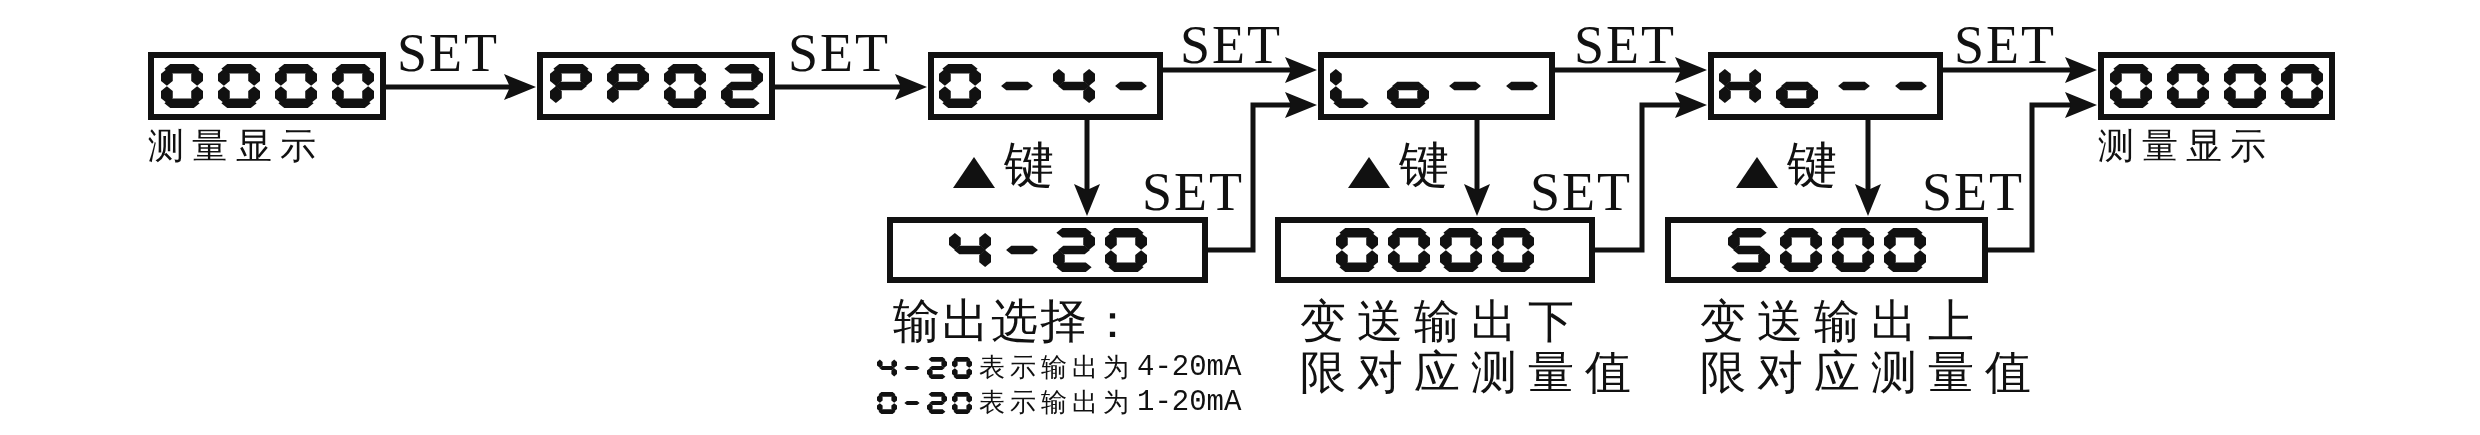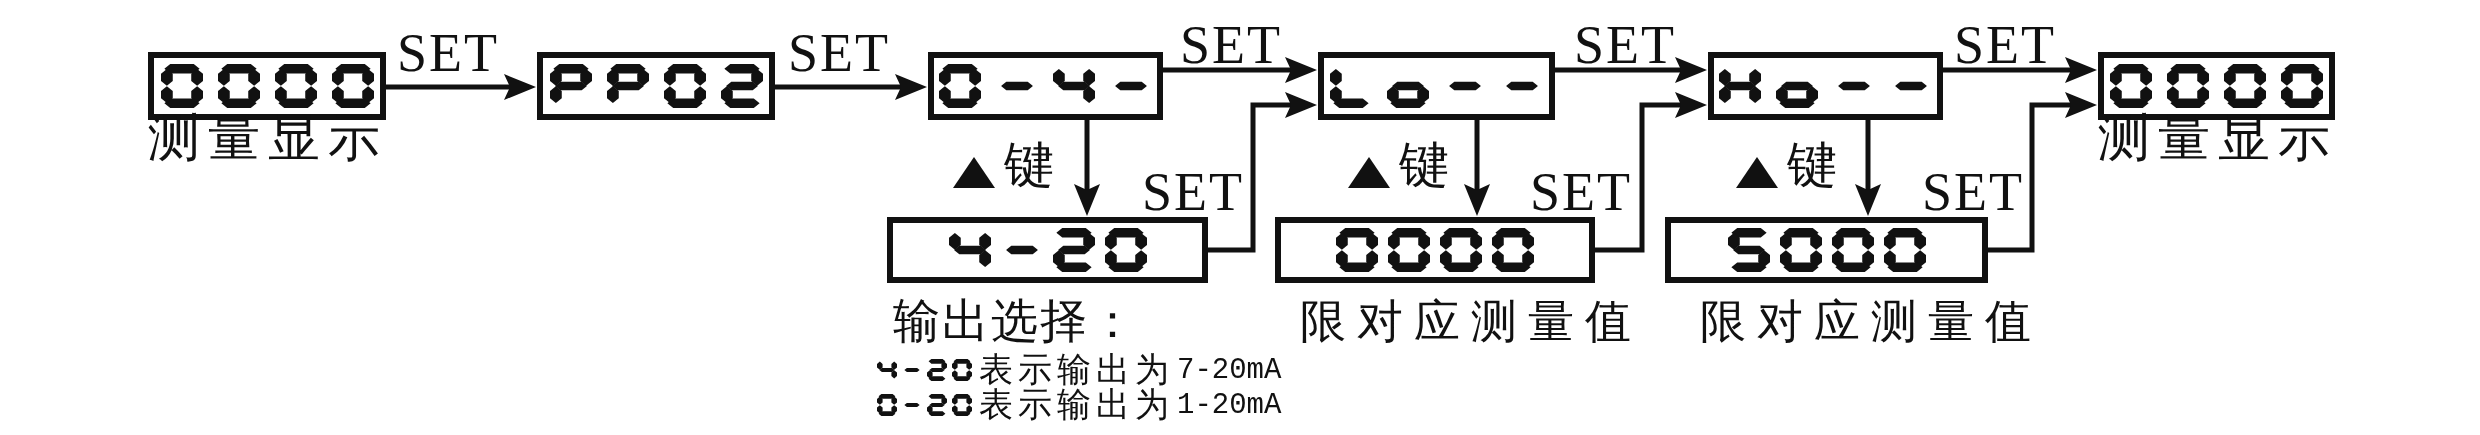--- a/index.html
+++ b/index.html
@@ -14,32 +14,32 @@
   }
   .disp.r1{top:52px;height:68px;}
   .disp.r2{top:217px;height:66px;}
   .seg7{display:flex;align-items:center;}
   .seg7 svg{display:block;}
   .setlbl{
     position:absolute;font-size:54px;line-height:1;letter-spacing:2px;
     font-family:"Liberation Serif","DejaVu Serif",serif;white-space:nowrap;
   }
   .mdisp{
-    position:absolute;top:112px;font-size:52px;line-height:1;letter-spacing:8px;
-    text-align:center;white-space:nowrap;
+    position:absolute;top:128px;font-size:36px;line-height:1;letter-spacing:8px;
+    white-space:nowrap;
   }
   .upkey{position:absolute;display:flex;align-items:center;gap:9px;}
   .tri-up{
     width:0;height:0;border-left:21px solid transparent;border-right:21px solid transparent;
     border-bottom:31px solid #111;margin-top:14px;
   }
   .upkey-txt{font-size:50px;line-height:1;white-space:nowrap;}
   .cap-title{position:absolute;font-size:47px;line-height:1;letter-spacing:2px;white-space:nowrap;}
   .cap-opt{position:absolute;display:flex;align-items:center;gap:3px;white-space:nowrap;}
-  .cap-opt .zh{font-size:34px;line-height:1;letter-spacing:5px;margin-left:4px;}
+  .cap-opt .zh{font-size:26px;line-height:1;letter-spacing:5px;margin-left:4px;}
   .cap-opt .ascii{font-size:29px;line-height:1;font-family:"Liberation Mono","DejaVu Sans Mono",monospace;}
   .cap-block{position:absolute;font-size:46px;line-height:51px;letter-spacing:11px;white-space:nowrap;}
 </style>
 </head>
 <body>
 
 <div class="canvas">
 
   <svg class="wires" viewBox="0 0 2480 435" xmlns="http://www.w3.org/2000/svg">
     <g fill="#111" stroke="#111" stroke-width="5">
@@ -432,21 +432,21 @@
             <polygon points="8,14 22,0 78,0 92,14 78,28 22,28"></polygon>
             <polygon points="86,15 100,29 100,50 86,64 72,50 72,29"></polygon>
             <polygon points="86,66 100,80 100,101 86,115 72,101 72,80"></polygon>
             <polygon points="8,116 22,102 78,102 92,116 78,130 22,130"></polygon>
             <polygon points="14,66 28,80 28,101 14,115 0,101 0,80"></polygon>
             <polygon points="14,15 28,29 28,50 14,64 0,50 0,29"></polygon>
           </g>
         </svg>
       </span>
     <span class="zh">表示输出为</span>
-    <span class="ascii">7-20mA</span>
+    <span class="ascii">4-20mA</span>
   </div>
   <div class="cap-opt" style="left:877px;top:388px;">
     <span class="seg7">
         <svg width="95" height="22" viewBox="0 0 95 22" xmlns="http://www.w3.org/2000/svg" fill="#111">
           <g transform="translate(0,0) scale(0.2,0.16923076923076924)">
             <polygon points="8,14 22,0 78,0 92,14 78,28 22,28"></polygon>
             <polygon points="86,15 100,29 100,50 86,64 72,50 72,29"></polygon>
             <polygon points="86,66 100,80 100,101 86,115 72,101 72,80"></polygon>
             <polygon points="8,116 22,102 78,102 92,116 78,130 22,130"></polygon>
             <polygon points="14,66 28,80 28,101 14,115 0,101 0,80"></polygon>
@@ -470,20 +470,22 @@
             <polygon points="14,66 28,80 28,101 14,115 0,101 0,80"></polygon>
             <polygon points="14,15 28,29 28,50 14,64 0,50 0,29"></polygon>
           </g>
         </svg>
       </span>
     <span class="zh">表示输出为</span>
     <span class="ascii">1-20mA</span>
   </div>
 
   <div class="cap-block" style="left:1300px;top:296px;">
+    <div>变送输出下</div>
     <div>限对应测量值</div>
   </div>
 
   <div class="cap-block" style="left:1700px;top:296px;">
+    <div>变送输出上</div>
     <div>限对应测量值</div>
   </div>
 
 </div>
 
 </body></html>

